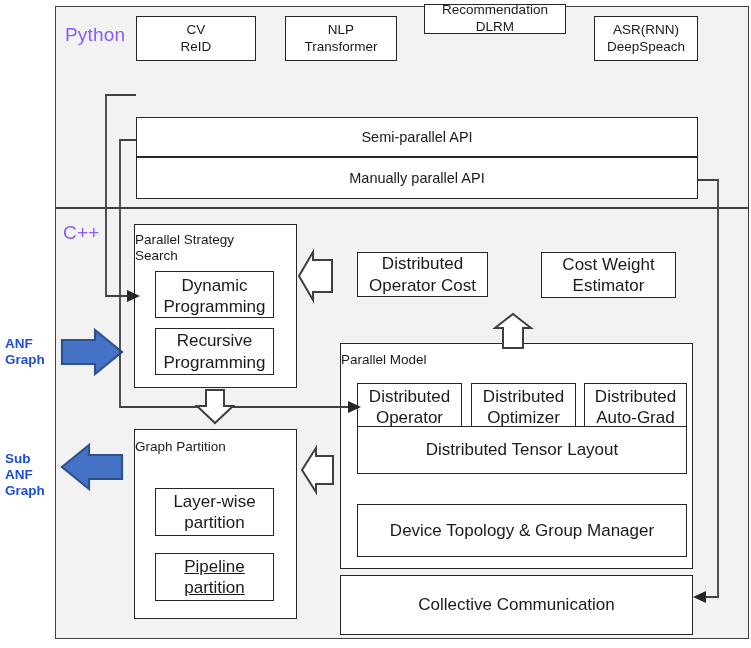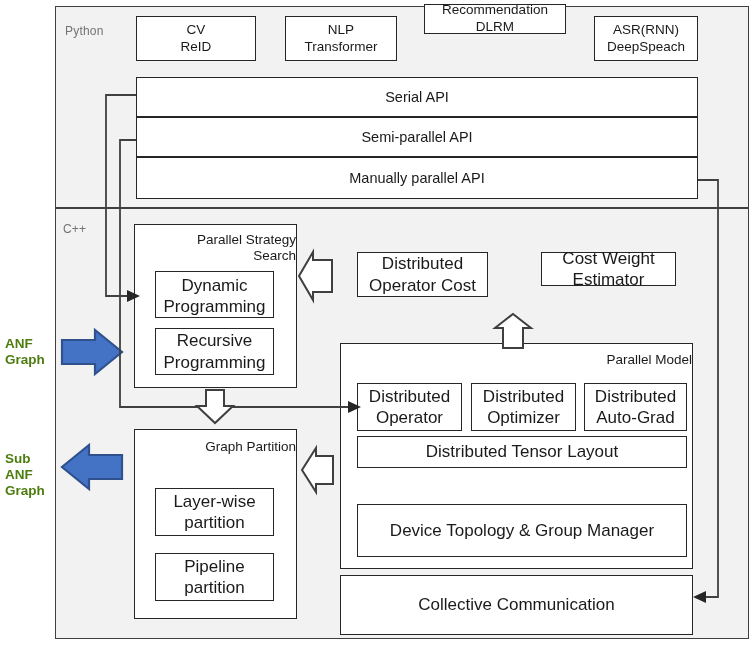--- a/index.html
+++ b/index.html
@@ -20,22 +20,22 @@
     background: #ffffff;
   }
   .abs { position: absolute; box-sizing: border-box; }
 
   
   .layer-box {
     background: #f2f2f2;
     border: 1px solid #3f3f3f;
   }
   .layer-label {
-    color: #737373;
-    font-size: 12px;
+    color: #8b5cf6;
+    font-size: 19px;
     font-weight: normal;
     letter-spacing: 0.2px;
     white-space: nowrap;
   }
 
   
   .node {
     background: #ffffff;
     border: 1.6px solid #262626;
     display: flex;
@@ -50,30 +50,30 @@
   .node.small { font-size: 17px; }
 
   
   .group {
     background: #ffffff;
     border: 1.6px solid #262626;
   }
   .group-title {
     position: absolute;
     left: 0; right: 0;
-    text-align: right;
+    text-align: left;
     color: #1a1a1a;
     font-size: 13.5px;
     line-height: 1.2;
     white-space: pre-line;
   }
 
   
   .side-label {
-    color: #4d7c0f;
+    color: #1d4ed8;
     font-size: 13.5px;
     font-weight: bold;
     line-height: 1.18;
     white-space: pre-line;
   }
 
   svg.overlay {
     position: absolute;
     left: 0; top: 0;
     width: 751px;
@@ -111,23 +111,20 @@
     </div>
   </div>
 
   <div class="abs node" style="left:594px; top:16px; width:104px; height:45px;">
     <div>
       <div>ASR(RNN)</div>
       <div>DeepSpeach</div>
     </div>
   </div>
 
-  <div class="abs node api" style="left:136px; top:77px; width:562px; height:40px;">
-    <span>Serial API</span>
-  </div>
 
   <div class="abs node api" style="left:136px; top:117px; width:562px; height:40px;">
     <span>Semi-parallel API</span>
   </div>
 
   <div class="abs node api" style="left:136px; top:157px; width:562px; height:42px;">
     <span>Manually parallel API</span>
   </div>
 
   <div class="abs layer-box" style="left:55px; top:208px; width:694px; height:431px;"></div>
@@ -148,21 +145,21 @@
     <span>Recursive
 Programming</span>
   </div>
 
 
   <div class="abs node small" style="left:357px; top:252px; width:131px; height:45px; white-space:pre-line;">
     <span>Distributed
 Operator Cost</span>
   </div>
 
-  <div class="abs node small" style="left:541px; top:252px; width:135px; height:34px; white-space:pre-line;">
+  <div class="abs node small" style="left:541px; top:252px; width:135px; height:46px; white-space:pre-line;">
     <span>Cost Weight
 Estimator</span>
   </div>
 
   <div class="abs group" style="left:340px; top:343px; width:353px; height:226px;">
     <div class="group-title" style="top:8px;">Parallel Model</div>
   </div>
 
   <div class="abs node small" style="left:357px; top:383px; width:105px; height:48px; white-space:pre-line;">
     <span>Distributed
@@ -172,38 +169,38 @@
   <div class="abs node small" style="left:471px; top:383px; width:105px; height:48px; white-space:pre-line;">
     <span>Distributed
 Optimizer</span>
   </div>
 
   <div class="abs node small" style="left:584px; top:383px; width:103px; height:48px; white-space:pre-line;">
     <span>Distributed
 Auto-Grad</span>
   </div>
 
-  <div class="abs node small" style="left:357px; top:436px; width:330px; height:32px;">
+  <div class="abs node small" style="left:357px; top:426px; width:330px; height:48px;">
     <span>Distributed Tensor Layout</span>
   </div>
 
   <div class="abs node small" style="left:357px; top:504px; width:330px; height:53px;">
     <span>Device Topology &amp; Group Manager</span>
   </div>
 
   <div class="abs group" style="left:134px; top:429px; width:163px; height:190px;">
     <div class="group-title" style="top:9px;">Graph Partition</div>
   </div>
 
   <div class="abs node small" style="left:155px; top:488px; width:119px; height:48px; white-space:pre-line;">
     <span>Layer-wise
 partition</span>
   </div>
 
-  <div class="abs node small" style="left:155px; top:553px; width:119px; height:48px; white-space:pre-line;">
+  <div class="abs node small" style="left:155px; top:553px; width:119px; height:48px; white-space:pre-line;text-decoration:underline;">
     <span>Pipeline
 partition</span>
   </div>
 
   <div class="abs node small" style="left:340px; top:575px; width:353px; height:60px;">
     <span>Collective Communication</span>
   </div>
 
   <div class="abs side-label" style="left:5px; top:336px; width:55px;">ANF
 Graph</div>

